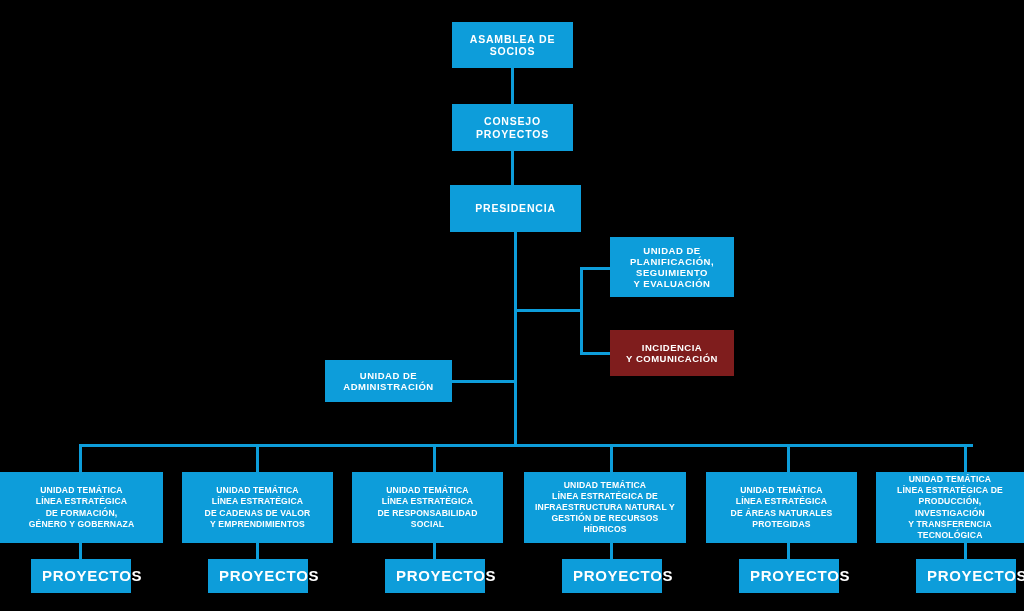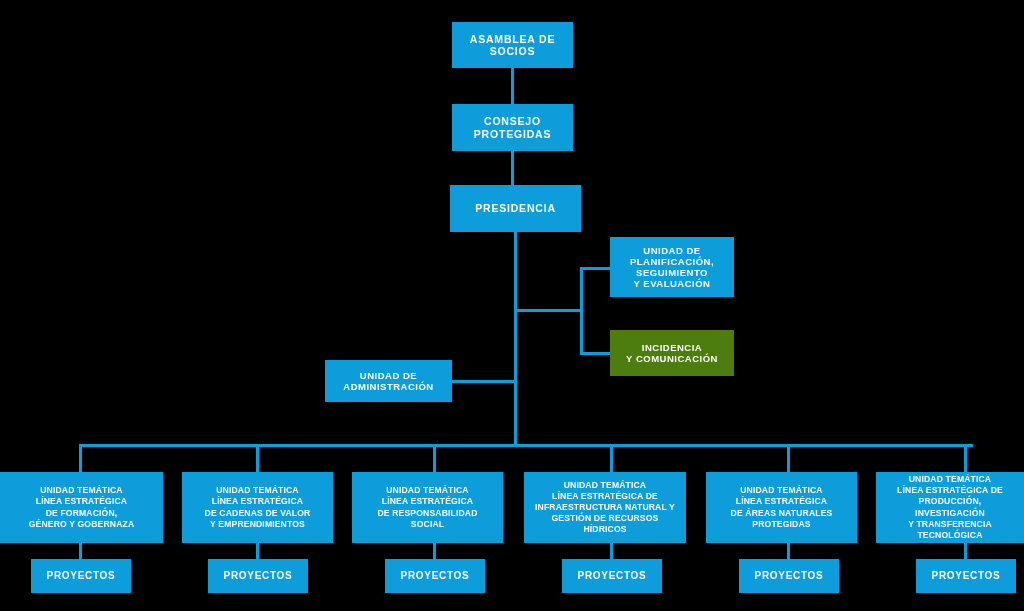--- a/index.html
+++ b/index.html
@@ -31,21 +31,21 @@
     box-sizing: border-box;
     padding: 2px 11px;
     z-index: 2;
   }
   .node span { display: block; width: 100%; }
 
   .lvl-top   { font-size: 10.5px; letter-spacing: 0.8px; }
   .lvl-side  { font-size: 9.5px;  letter-spacing: 0.5px; }
   .lvl-admin { font-size: 9.5px;  letter-spacing: 0.5px; }
   .lvl-unit  { font-size: 8.6px;  letter-spacing: 0.15px; line-height: 1.3; }
-  .lvl-proj  { font-size: 10px;  letter-spacing: 0.7px; }
+  .lvl-proj  { font-size: 15px;  letter-spacing: 0.7px; }
 
   
   .conn {
     position: absolute;
     background: #0d9dda;
     z-index: 1;
   }
 </style>
 </head>
 <body style="background: rgb(0, 0, 0);">
@@ -79,32 +79,32 @@
   <div class="conn" style="left: 433px; top: 543px; width: 3px; height: 16px; background: rgb(13, 157, 218);"></div>
   <div class="conn" style="left: 610px; top: 543px; width: 3px; height: 16px; background: rgb(13, 157, 218);"></div>
   <div class="conn" style="left: 787px; top: 543px; width: 3px; height: 16px; background: rgb(13, 157, 218);"></div>
   <div class="conn" style="left: 964px; top: 543px; width: 3px; height: 16px; background: rgb(13, 157, 218);"></div>
 
   <div class="node lvl-top" style="left: 452px; top: 22px; width: 121px; height: 46px; background: rgb(13, 157, 218); color: rgb(255, 255, 255);">
     <span>ASAMBLEA DE SOCIOS</span>
   </div>
 
   <div class="node lvl-top" style="left: 452px; top: 104px; width: 121px; height: 47px; background: rgb(13, 157, 218); color: rgb(255, 255, 255);">
-    <span>CONSEJO PROTEGIDAS</span>
+    <span>CONSEJO PROYECTOS</span>
   </div>
 
   <div class="node lvl-top" style="left: 450px; top: 185px; width: 131px; height: 47px; background: rgb(13, 157, 218); color: rgb(255, 255, 255);">
     <span>PRESIDENCIA</span>
   </div>
 
   <div class="node lvl-side" style="left: 610px; top: 237px; width: 124px; height: 60px; background: rgb(13, 157, 218); color: rgb(255, 255, 255);">
     <span>UNIDAD DE<br>PLANIFICACIÓN,<br>SEGUIMIENTO<br>Y EVALUACIÓN</span>
   </div>
 
-  <div class="node lvl-side" style="left: 610px; top: 330px; width: 124px; height: 46px; background: #4d7c0f; color: rgb(255, 255, 255);">
+  <div class="node lvl-side" style="left: 610px; top: 330px; width: 124px; height: 46px; background: #7f1d1d; color: rgb(255, 255, 255);">
     <span>INCIDENCIA<br>Y COMUNICACIÓN</span>
   </div>
 
   <div class="node lvl-admin" style="left: 325px; top: 360px; width: 127px; height: 42px; background: rgb(13, 157, 218); color: rgb(255, 255, 255);">
     <span>UNIDAD DE<br>ADMINISTRACIÓN</span>
   </div>
 
   <div class="node lvl-unit" style="left: 0px; top: 472px; width: 163px; height: 71px; background: rgb(13, 157, 218); color: rgb(255, 255, 255);">
     <span>UNIDAD TEMÁTICA<br>LÍNEA ESTRATÉGICA<br>DE FORMACIÓN,<br>GÉNERO Y GOBERNAZA</span>
   </div>

